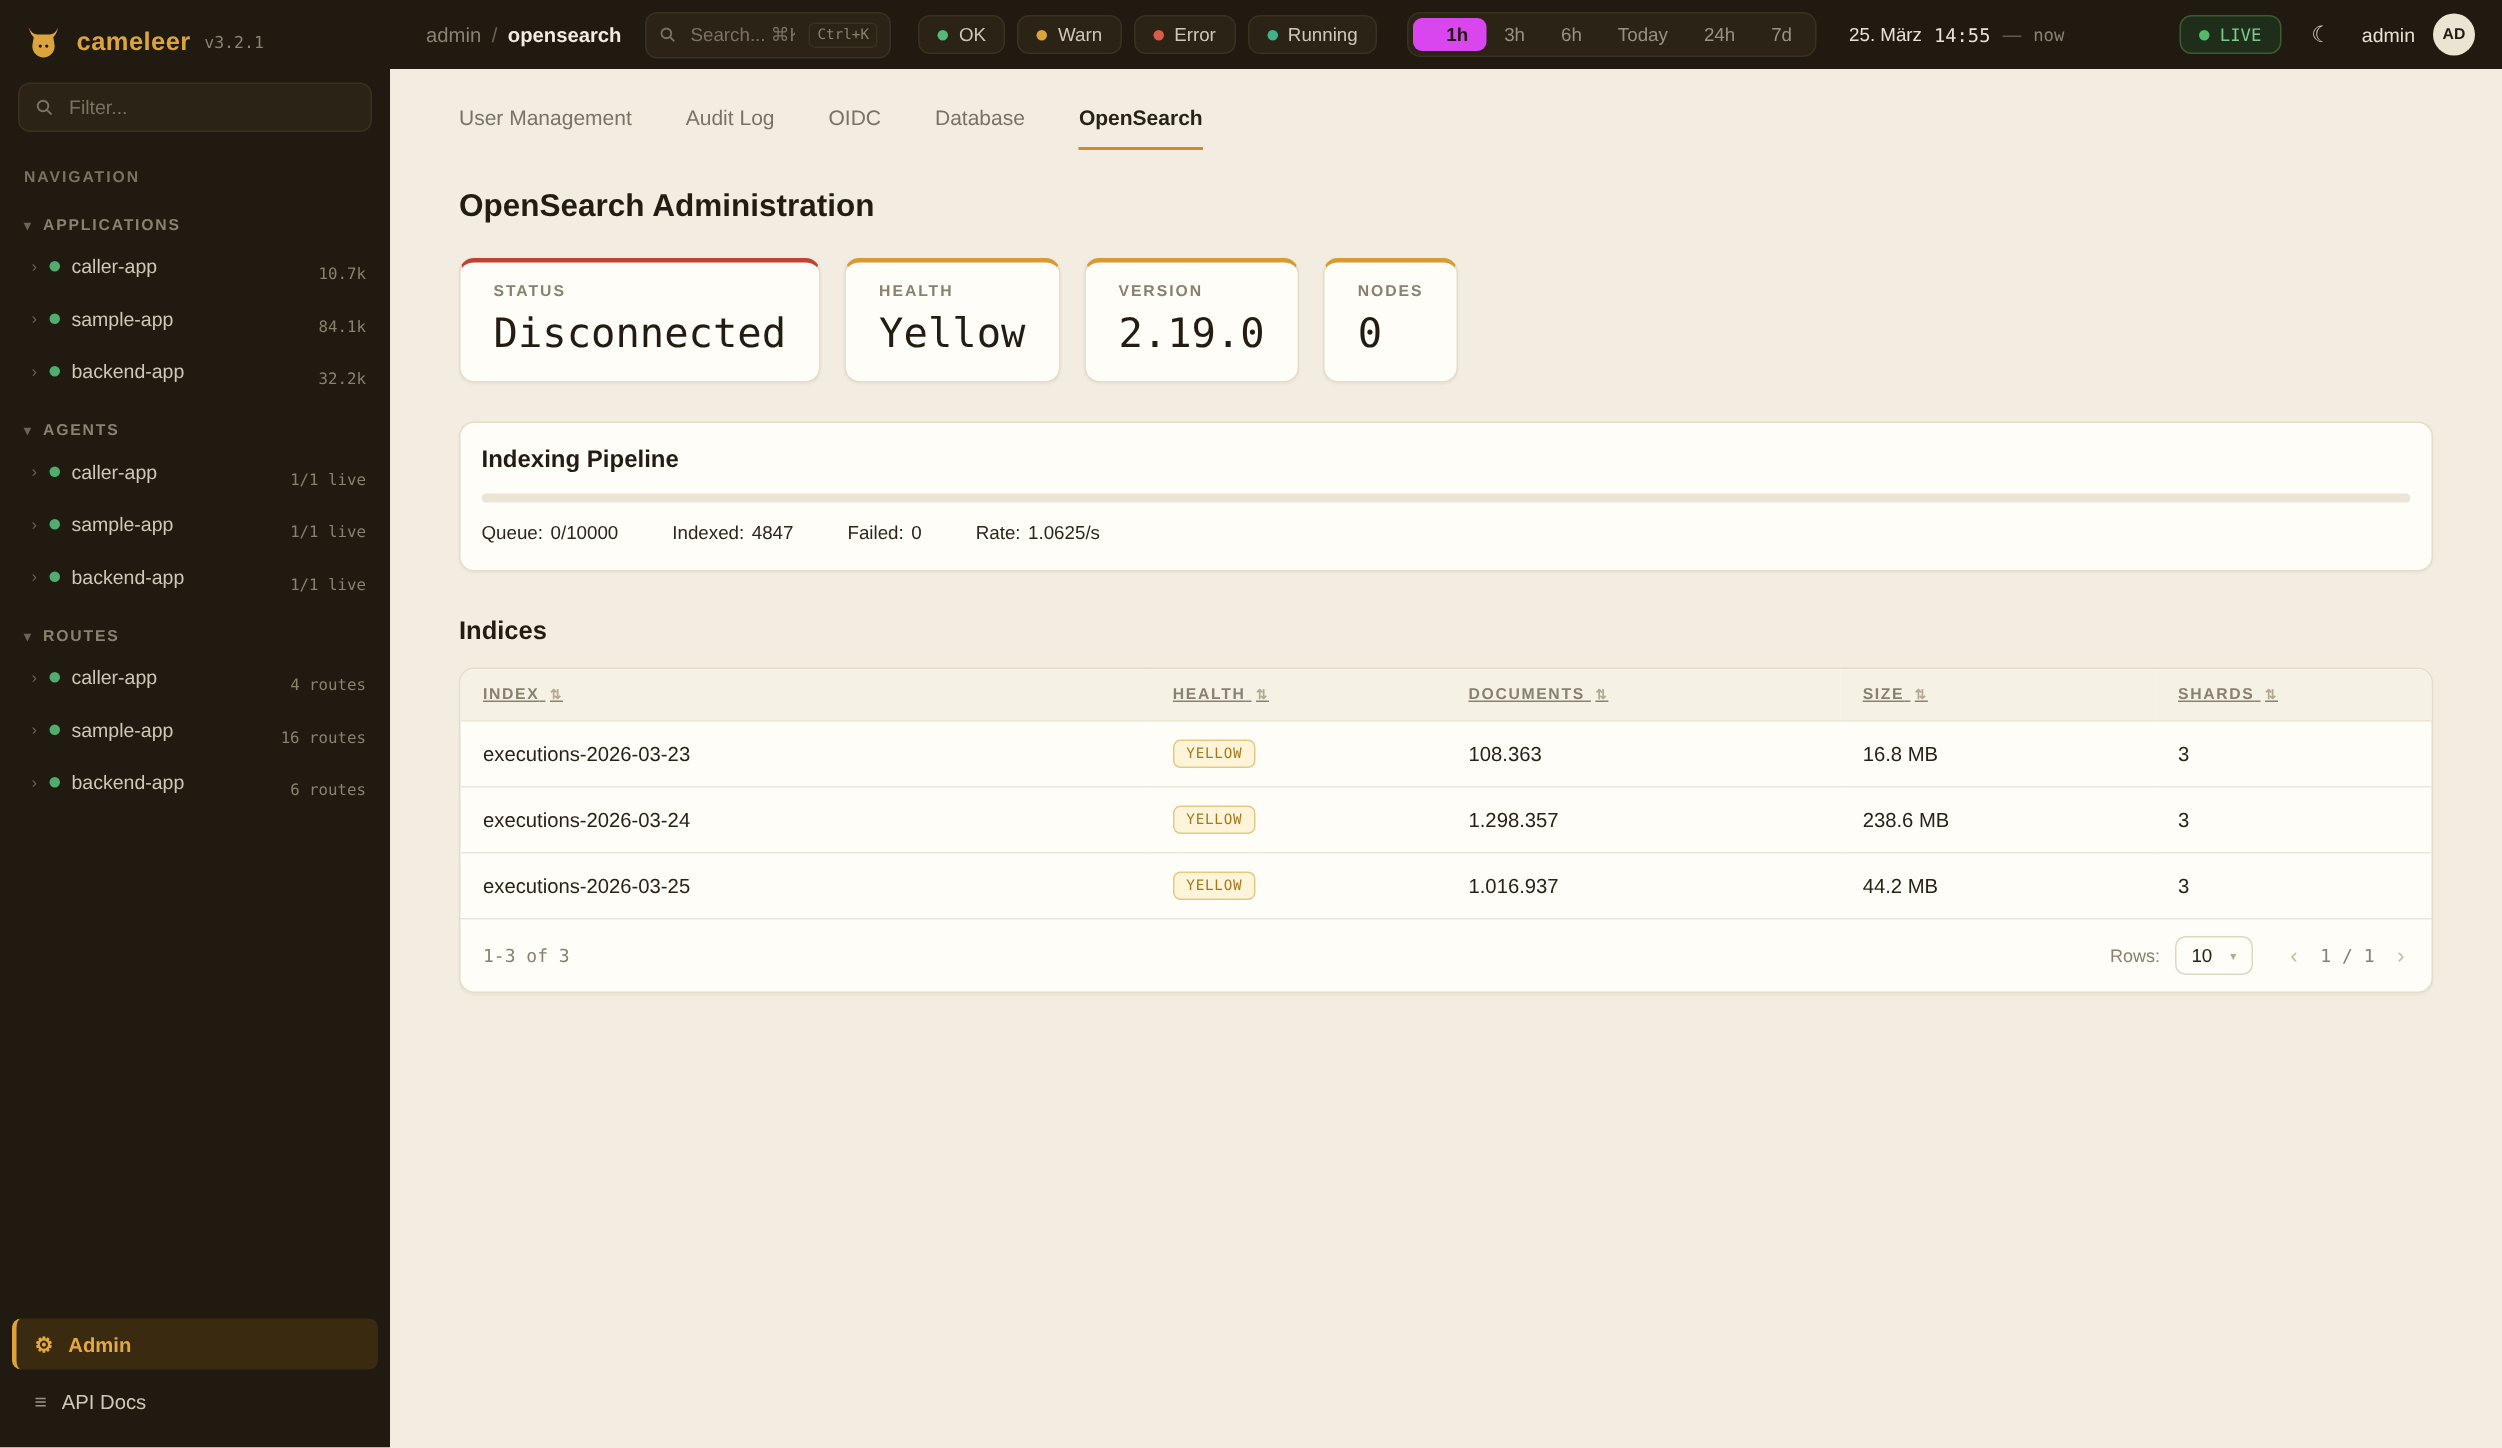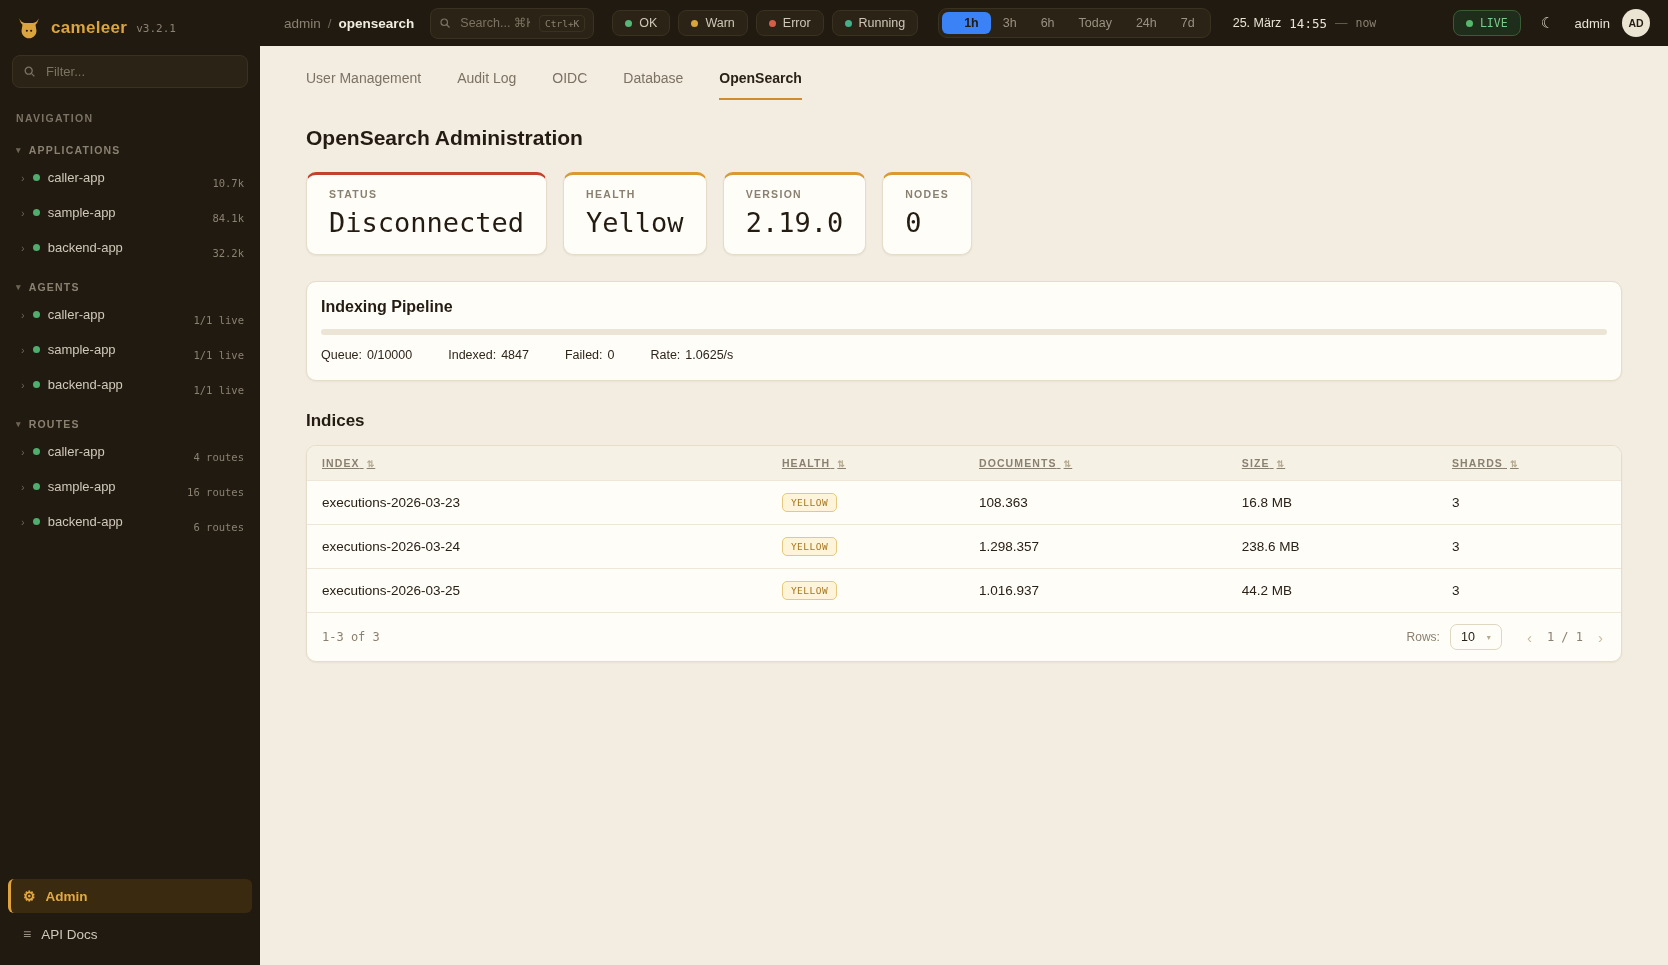--- a/index.html
+++ b/index.html
@@ -82,21 +82,21 @@
     display:flex; align-items:center; gap:7px; cursor:pointer;
     background:#2b2315; border:1px solid #3a3120; border-radius:8px;
     padding:5px 12px; font-size:12.5px; color:#cfc8b9; white-space:nowrap;
   }
   .c-ok { background:#55b878; } .c-warn { background:#d9a43c; } .c-error { background:#d85c4a; } .c-run { background:#44b08a; }
   .time-group {
     display:flex; align-items:center; background:#2b2315; border:1px solid #3a3120;
     border-radius:9px; padding:3px; margin-left:8px;
   }
   .time-seg { padding:4px 12px; font-size:12.5px; color:#9a9183; border-radius:6px; cursor:pointer; white-space:nowrap; }
-  .time-seg.active { background:#3b82f6; color:#211a10; font-weight:600;padding-left:22px; }
+  .time-seg.active { background:#d946ef; color:#211a10; font-weight:600;padding-left:22px; }
   .datetime { display:flex; align-items:center; gap:8px; margin-left:10px; font-size:12.5px; white-space:nowrap; }
   .dt-date { color:#e8e2d5; }
   .dt-time { font-family:"DejaVu Sans Mono",monospace; color:#e8e2d5; }
   .dt-sep { color:#6d6454; }
   .dt-now { font-family:"DejaVu Sans Mono",monospace; color:#8a8171; font-size:11.5px; }
   .topbar-spacer { flex:1; }
   .live-badge {
     display:flex; align-items:center; gap:7px; cursor:pointer;
     background:#1f2e1b; border:1px solid #3c5a34; border-radius:8px;
     padding:5px 12px; color:#7ccb8a; font-family:"DejaVu Sans Mono",monospace; font-size:11.5px;

